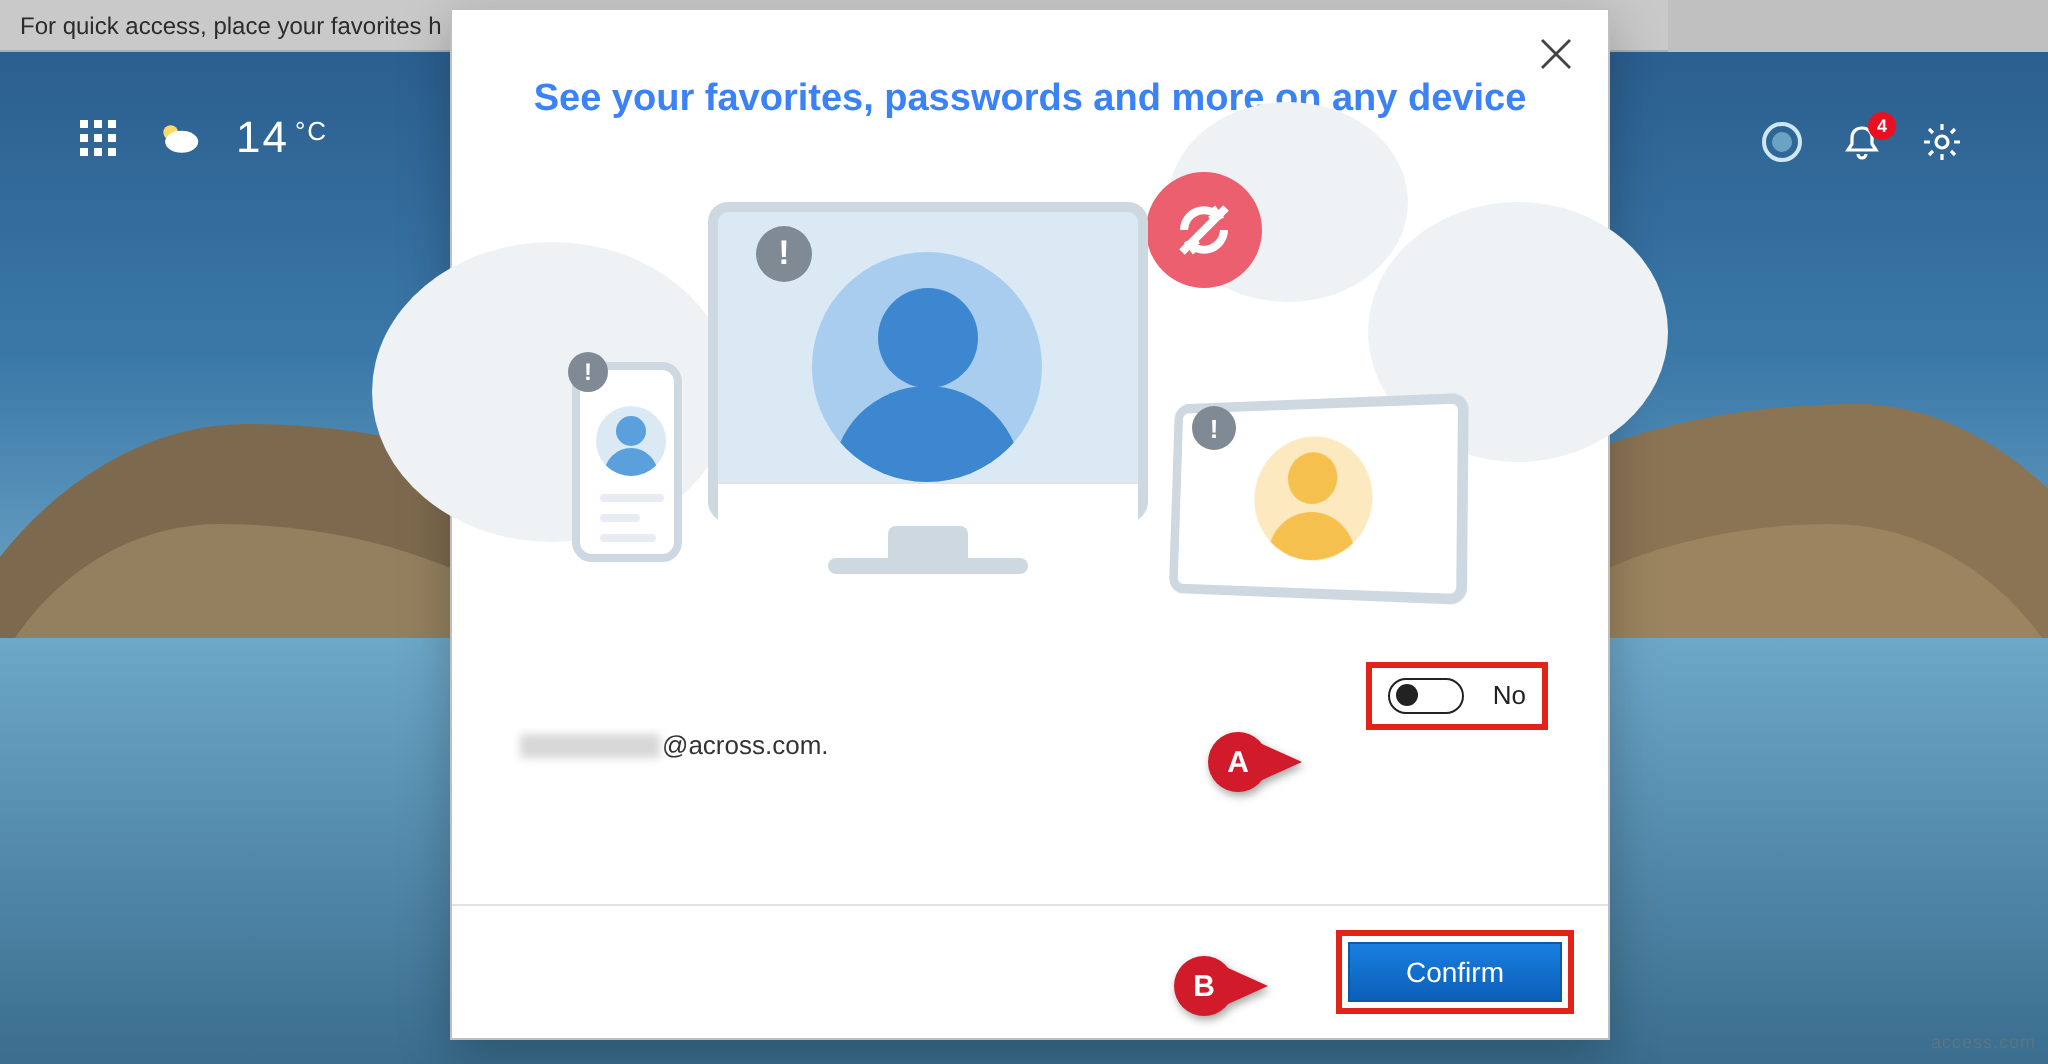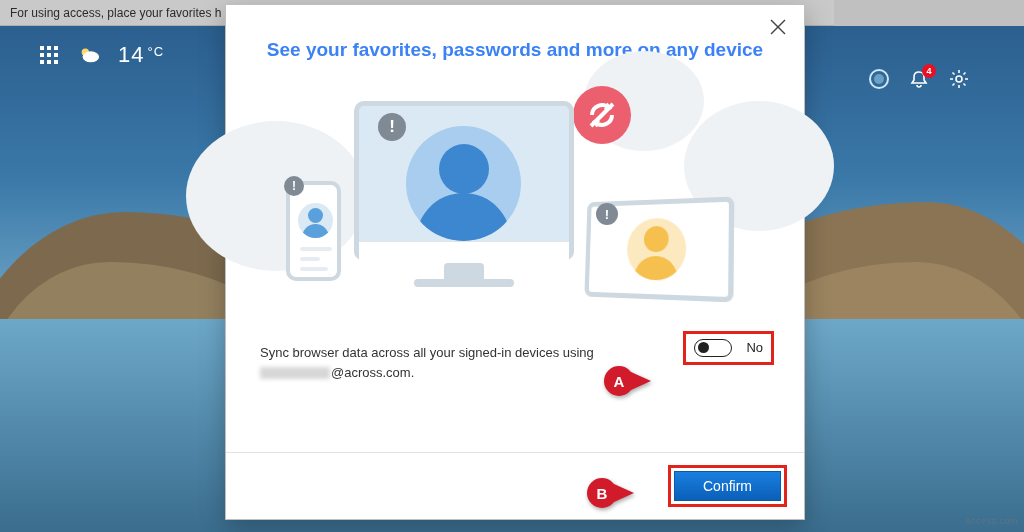--- a/index.html
+++ b/index.html
@@ -18,21 +18,21 @@
   .sky{position:absolute;inset:0;background:linear-gradient(#2b5f8f 0%,#3a78a8 30%,#6aa2c4 55%,#a4c6d9 70%);}
   .lake{position:absolute;left:0;right:0;bottom:0;height:42%;background:linear-gradient(#6da8c9,#3a6d8e);}
   .mtn-left{position:absolute;left:-40px;bottom:90px;width:420px;height:230px;background:#7d6a4e;border-radius:45% 80% 0 0/100% 100% 0 0;transform:skewX(-6deg);}
   .mtn-left2{position:absolute;left:-20px;bottom:70px;width:350px;height:200px;background:#93805f;border-radius:50% 85% 0 0/100% 100% 0 0;}
   .mtn-right{position:absolute;right:-60px;bottom:110px;width:420px;height:220px;background:#8a7454;border-radius:80% 40% 0 0/100% 100% 0 0;transform:skewX(8deg);}
   .mtn-right2{position:absolute;right:-30px;bottom:60px;width:360px;height:210px;background:#9b845f;border-radius:80% 50% 0 0/100% 100% 0 0;}
   .shore-left{position:absolute;left:0;bottom:110px;width:300px;height:18px;background:#b7c6b6;border-radius:0 100% 0 0/0 100% 0 0;}
   .shore-right{position:absolute;right:0;bottom:120px;width:280px;height:16px;background:#b7c6b6;border-radius:100% 0 0 0/100% 0 0 0;}
 
   
-  .ntp-bar{position:absolute;top:16px;left:0;right:16px;height:40px;display:flex;align-items:flex-start;color:#fff;flex-direction:column;}
+  .ntp-bar{position:absolute;top:16px;left:0;right:4px;height:40px;display:flex;align-items:flex-end;color:#fff;}
   .ntp-left{display:flex;align-items:center;gap:18px;padding-left:38px;}
   .grid-icon svg,.weather-icon svg{display:block;}
   .temp{font-size:22px;font-weight:300;letter-spacing:1px;}
   .temp sup{font-size:13px;vertical-align:top;position:relative;top:2px;margin-left:3px;}
   .ntp-right{margin-left:auto;display:flex;align-items:center;gap:18px;padding-right:38px;}
   .ntp-ico{width:22px;height:22px;display:flex;align-items:center;justify-content:center;position:relative;}
   .badge{position:absolute;top:-4px;right:-6px;width:14px;height:14px;border-radius:50%;background:#e81123;color:#fff;font-size:9px;display:flex;align-items:center;justify-content:center;font-weight:600;}
 
   
   .dialog{position:absolute;top:4px;left:225px;width:580px;height:516px;background:#fff;border:1px solid #bfbfbf;box-shadow:0 8px 24px rgba(0,0,0,0.25);display:flex;flex-direction:column;}
@@ -92,21 +92,21 @@
   .dlg-footer{margin-top:auto;border-top:1px solid #e2e2e2;padding:12px 17px;display:flex;justify-content:flex-end;}
   .confirm-frame{border:3px solid #e2231a;padding:3px;}
   .confirm-btn{background:#0a66c2;background:linear-gradient(#1a7fe0,#0a5fb8);color:#fff;border:1px solid #0a5aa6;padding:6px 28px;font-size:14px;cursor:pointer;}
 
   .watermark{position:absolute;bottom:6px;right:6px;font-size:9px;color:rgba(120,120,120,0.55);letter-spacing:0.5px;}
 </style>
 </head>
 <body>
 
 <div class="fav-bar">
-  <span>For using access, place your favorites h</span>
+  <span>For quick access, place your favorites h</span>
 </div>
 
 <div class="page-dim"></div>
 
 <div class="ntp">
   <div class="sky"></div>
   <div class="mtn-left"></div>
   <div class="mtn-left2"></div>
   <div class="mtn-right"></div>
   <div class="mtn-right2"></div>
@@ -205,21 +205,21 @@
     </div>
     <div class="alert a-ph">!</div>
 
     <div class="tablet">
       <div class="tav"></div>
     </div>
     <div class="alert a-tab">!</div>
   </div>
 
   <div class="sync-row">
-    <span>Sync browser data across all your signed-in devices using</span><br>
+    <br>
     <span class="email-blur"></span><span>@across.com.</span>
 
     <div class="toggle-frame">
       <div class="toggle"></div>
       <span class="toggle-label">No</span>
     </div>
   </div>
 
   <div class="dlg-footer">
     <div class="confirm-frame">

